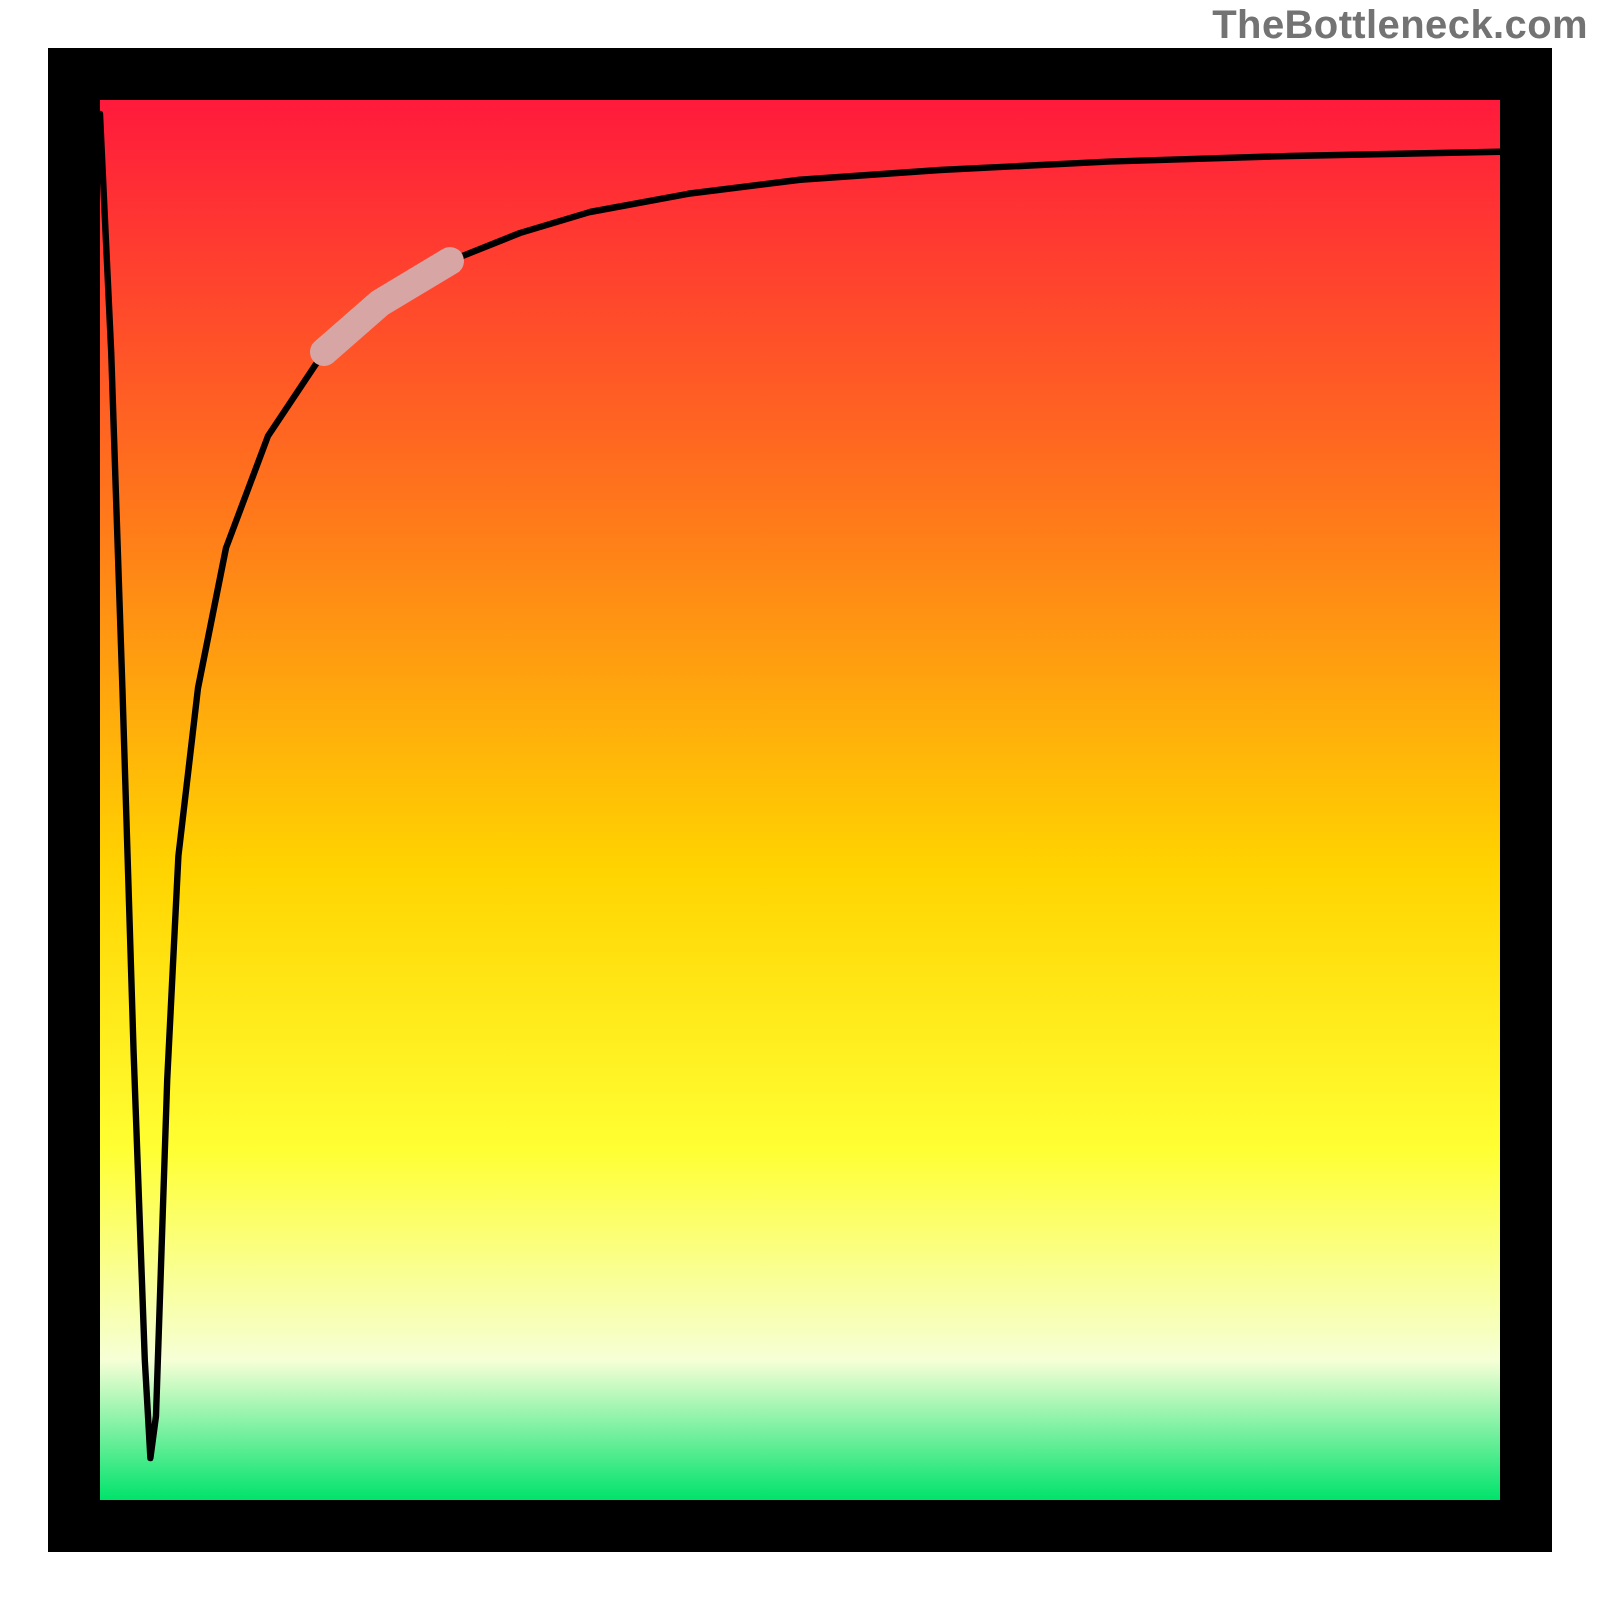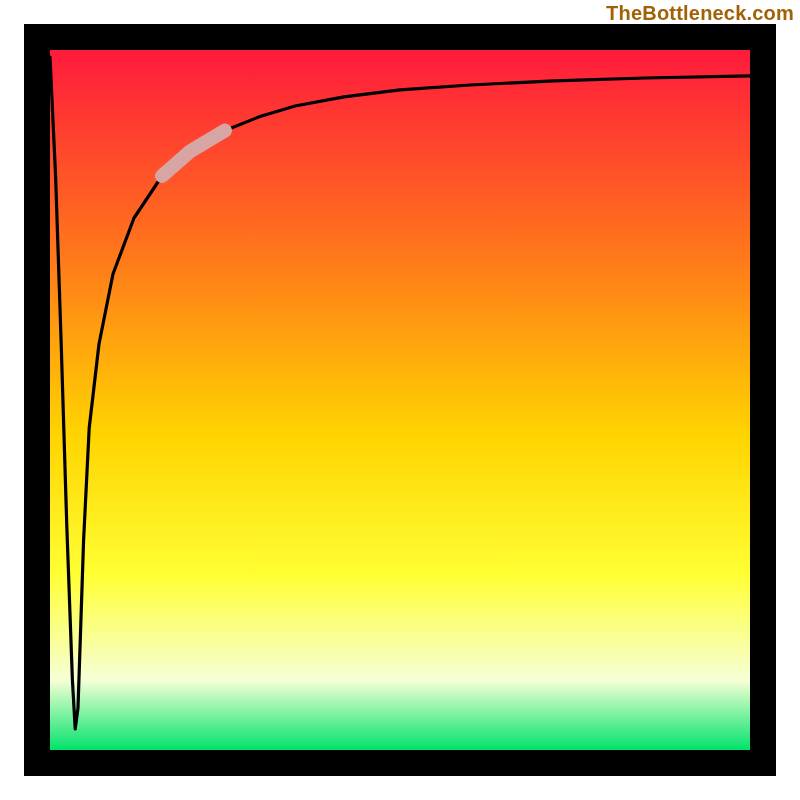--- a/index.html
+++ b/index.html
@@ -14,21 +14,21 @@
     position: relative;
     width: 800px;
     height: 800px;
   }
   .watermark {
     position: absolute;
     top: 2px;
     right: 6px;
     font-size: 20px;
     font-weight: 600;
-    color: #a16207;
+    color: #737373;
     letter-spacing: 0.2px;
     z-index: 10;
     user-select: none;
   }
   svg.chart {
     position: absolute;
     left: 0;
     top: 0;
   }
 </style>

